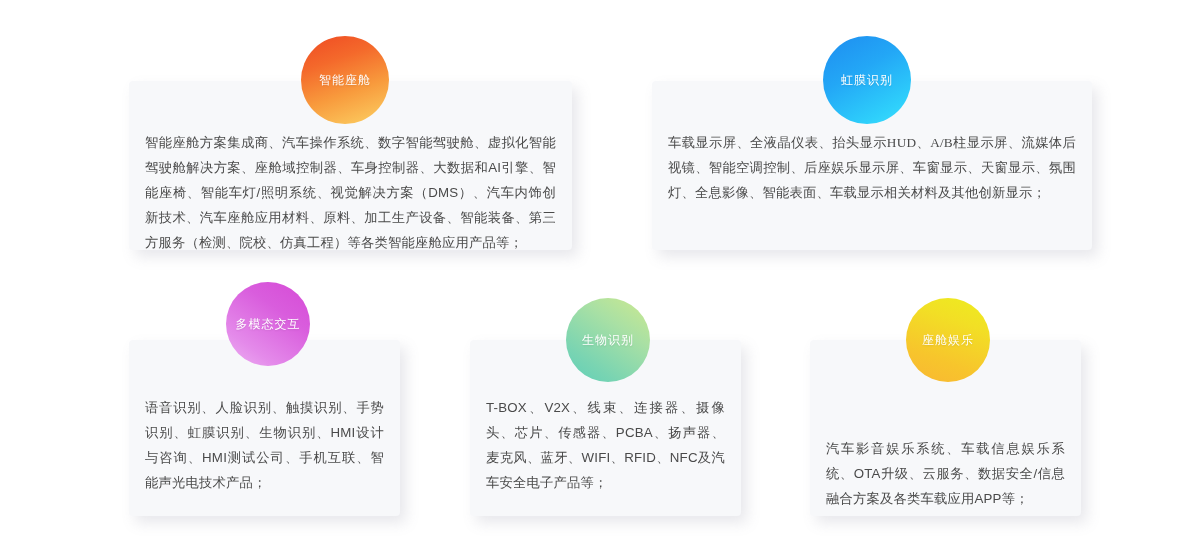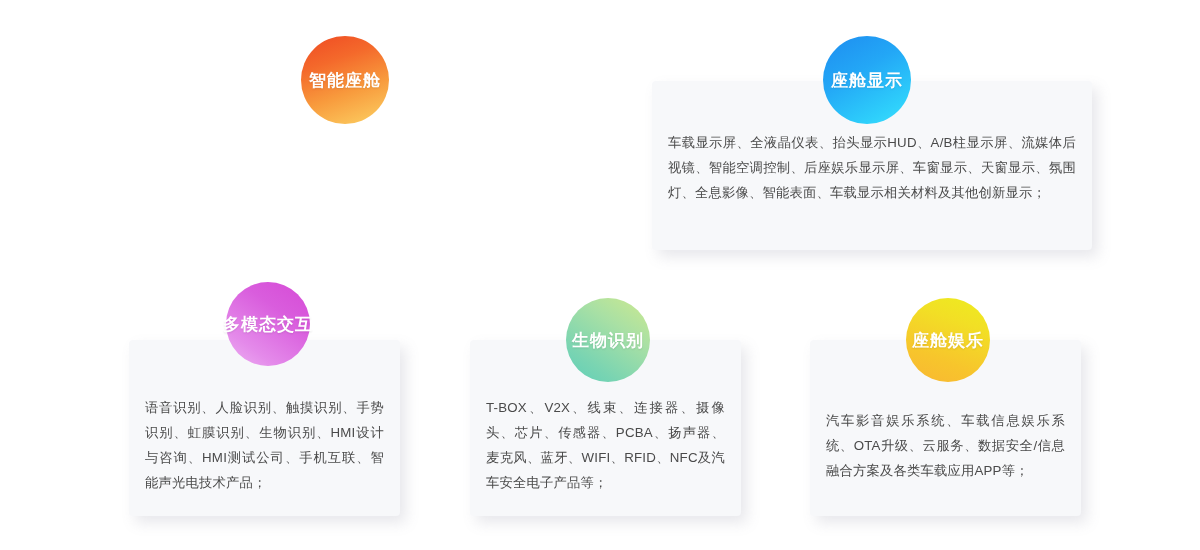--- a/index.html
+++ b/index.html
@@ -47,44 +47,44 @@
     position: absolute;
     border-radius: 50%;
     display: flex;
     align-items: center;
     justify-content: center;
     z-index: 5;
   }
 
   .badge-label {
     color: #ffffff;
-    font-weight: bold;
-    font-size: 17px;
+    font-weight: normal;
+    font-size: 12px;
     letter-spacing: 1px;
     line-height: 1;
     white-space: nowrap;
     text-shadow: 0 1px 2px rgba(0,0,0,0.10);
   }
 
   
   #card-0 { left: 129px; top: 81px;  width: 443px; height: 169px; }
   #card-0 .card-body { top: 36px; }
 
-  #card-1 { left: 652px; top: 81px;  width: 440px; height: 169px; }
+  #card-1 { left: 652px; top: 81px;  width: 440px; height: 169px; font-family: Liberation Serif, serif; }
   #card-1 .card-body { top: 36px; }
 
   
   #card-2 { left: 129px; top: 340px; width: 271px; height: 176px; }
   #card-2 .card-body { top: 42px; }
 
   #card-3 { left: 470px; top: 340px; width: 271px; height: 176px; }
   #card-3 .card-body { top: 42px; }
 
   #card-4 { left: 810px; top: 340px; width: 271px; height: 176px; }
-  #card-4 .card-body { top: 30px; margin-top: 38px; }
+  #card-4 .card-body { top: 58px; margin-top: 38px; }
 
   
   #badge-0 {
     left: 301px; top: 36px; width: 88px; height: 88px;
     background: linear-gradient(160deg, #ef4a23 0%, #f4692b 30%, #f89b3d 62%, #fcd264 100%);
   }
   #badge-1 {
     left: 823px; top: 36px; width: 88px; height: 88px;
     background: linear-gradient(150deg, #1e8df0 0%, #23a7f6 40%, #2ecffb 80%, #3ee0fd 100%);
   }
@@ -100,29 +100,32 @@
     left: 906px; top: 298px; width: 84px; height: 84px;
     background: linear-gradient(200deg, #eded1f 0%, #f2df25 30%, #f7c52c 70%, #f9b733 100%);
     justify-content: center;
   }
 </style>
 </head>
 <body>
 
 <div id="stage">
 
+  <div class="card" id="card-0">
+    <p class="card-body">智能座舱方案集成商、汽车操作系统、数字智能驾驶舱、虚拟化智能驾驶舱解决方案、座舱域控制器、车身控制器、大数据和AI引擎、智能座椅、智能车灯/照明系统、视觉解决方案（DMS）、汽车内饰创新技术、汽车座舱应用材料、原料、加工生产设备、智能装备、第三方服务（检测、院校、仿真工程）等各类智能座舱应用产品等；</p>
+  </div>
   <div class="badge" id="badge-0">
     <span class="badge-label">智能座舱</span>
   </div>
 
   <div class="card" id="card-1">
     <p class="card-body">车载显示屏、全液晶仪表、抬头显示HUD、A/B柱显示屏、流媒体后视镜、智能空调控制、后座娱乐显示屏、车窗显示、天窗显示、氛围灯、全息影像、智能表面、车载显示相关材料及其他创新显示；</p>
   </div>
   <div class="badge" id="badge-1">
-    <span class="badge-label">座舱显示</span>
+    <span class="badge-label">虹膜识别</span>
   </div>
 
   <div class="card" id="card-2">
     <p class="card-body">语音识别、人脸识别、触摸识别、手势识别、虹膜识别、生物识别、HMI设计与咨询、HMI测试公司、手机互联、智能声光电技术产品；</p>
   </div>
   <div class="badge" id="badge-2">
     <span class="badge-label">多模态交互</span>
   </div>
 
   <div class="card" id="card-3">

